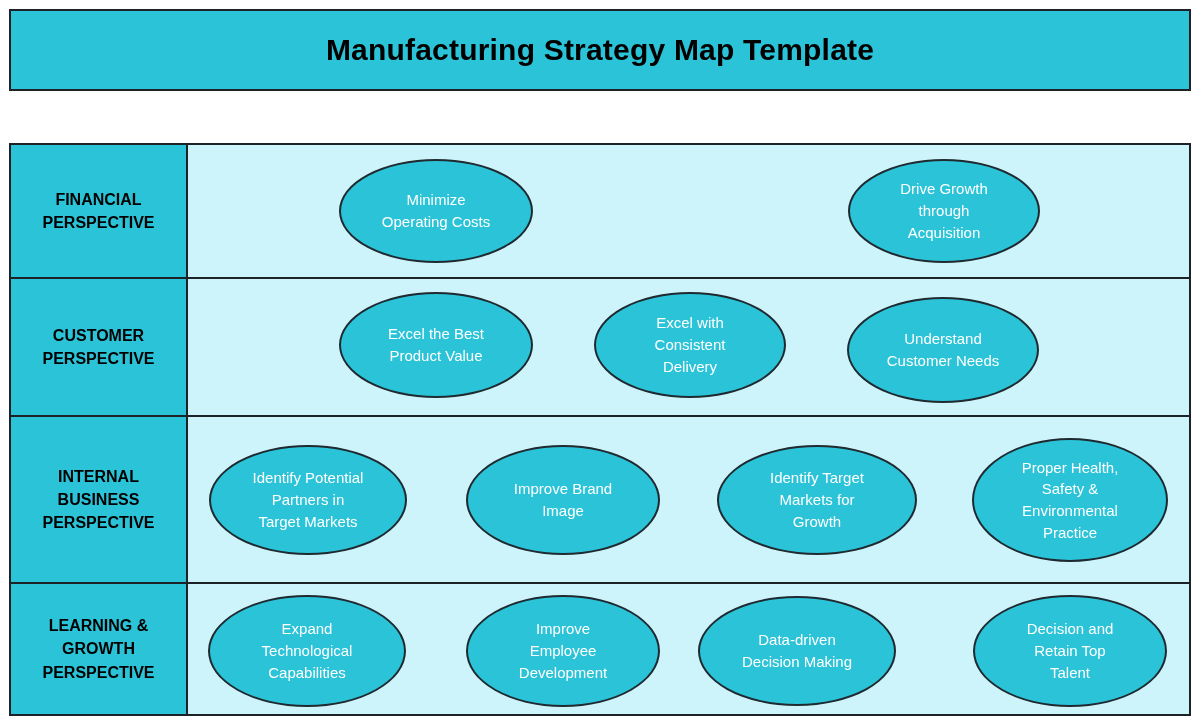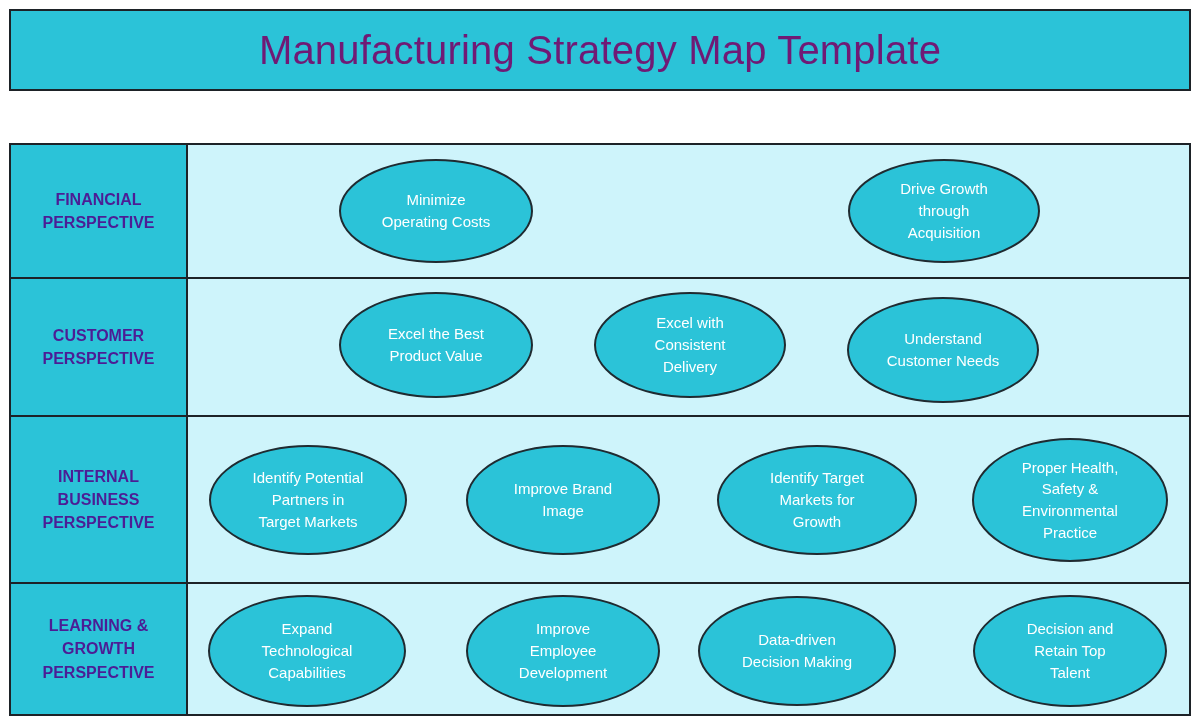--- a/index.html
+++ b/index.html
@@ -10,36 +10,36 @@
   }
   .page { position: absolute; inset: 0; background: #ffffff; }
 
   
   .banner {
     position: absolute; left: 9px; top: 9px; width: 1182px; height: 82px;
     background: #2BC3D8; border: 2px solid #1D2227;
     display: flex; align-items: center; justify-content: center;
   }
   .banner h1 {
-    color: #701a75; font-size: 40px; font-weight: normal; letter-spacing: 0.2px;
+    color: #000000; font-size: 30px; font-weight: bold; letter-spacing: 0.2px;
   }
 
   
   .map-table {
     position: absolute; left: 9px; top: 143px; width: 1182px; height: 573px;
     border: 2px solid #1D2227; background: #CEF4FB;
     display: flex; flex-direction: column;
   }
   .row { display: flex; width: 100%; }
   .row.bordered { border-bottom: 2px solid #1D2227; }
   .row-label {
     width: 177px; flex: 0 0 177px; background: #2BC3D8;
     border-right: 2px solid #1D2227;
     display: flex; align-items: center; justify-content: center;
-    color: #4c1d95; font-weight: bold; font-size: 16px; line-height: 1.45;
+    color: #000000; font-weight: bold; font-size: 16px; line-height: 1.45;
     text-align: center; white-space: pre-line;
   }
   .row-content { position: relative; flex: 1 1 auto; background: #CEF4FB; }
 
   .bubble {
     position: absolute; border-radius: 50%;
     background: #2BC3D8; border: 2px solid #1F2A30;
     display: flex; align-items: center; justify-content: center;
     text-align: center;
   }

